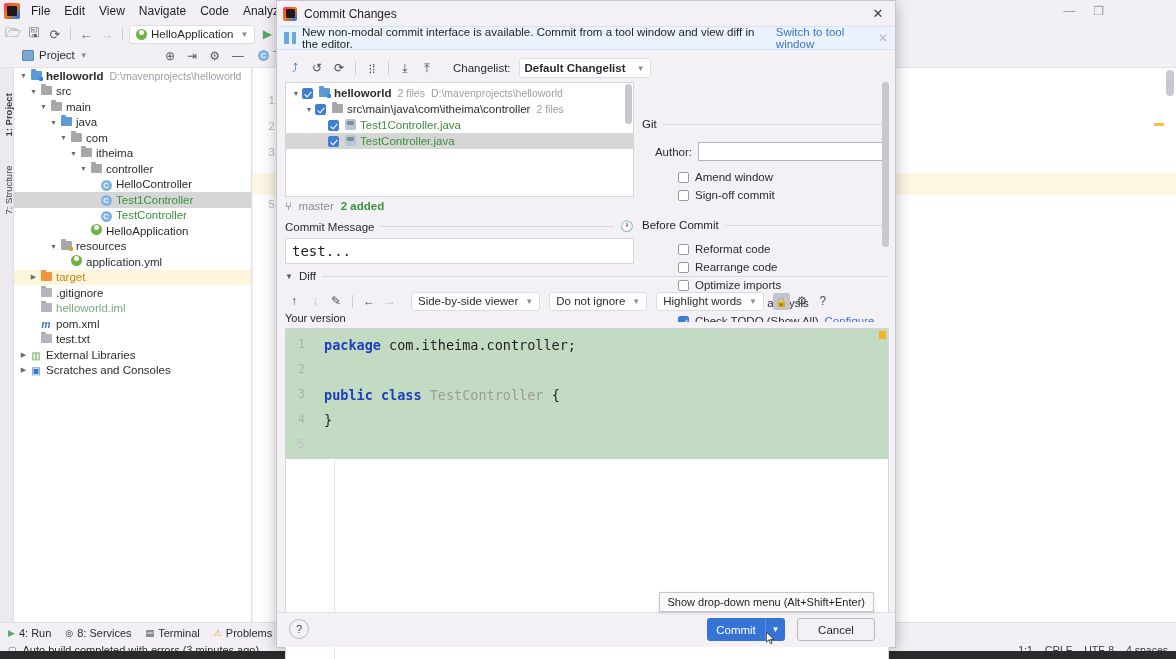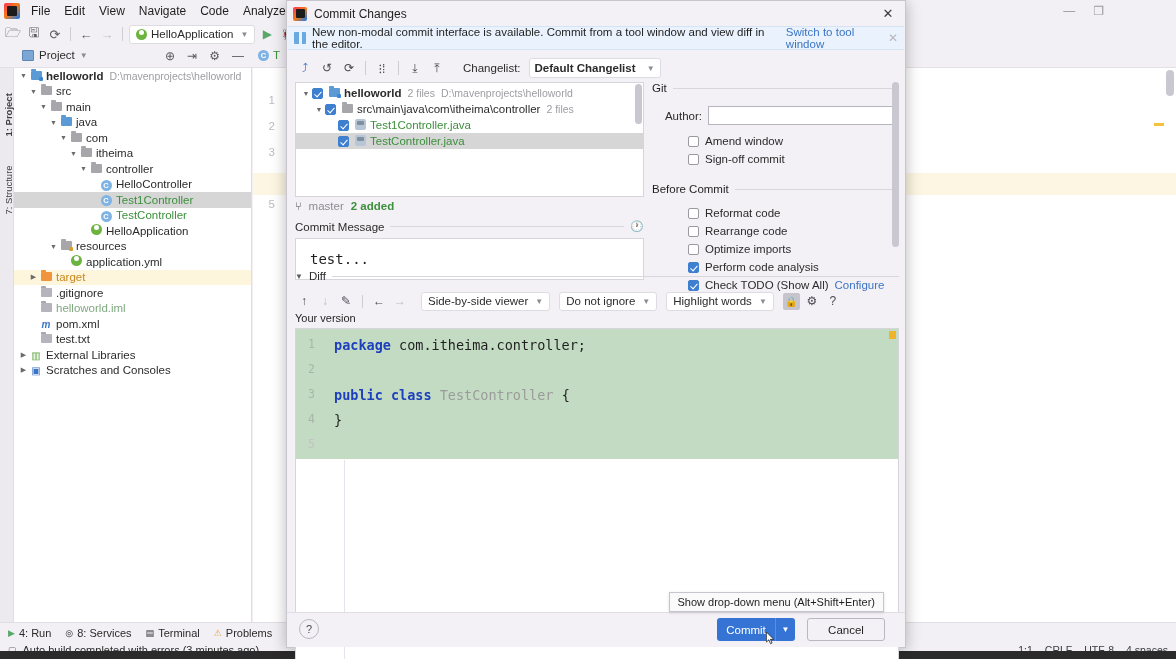--- a/index.html
+++ b/index.html
@@ -89,21 +89,21 @@
 
   .statusbar { position:absolute; left:0; top:622px; width:1176px; height:37px; background:#f2f0f4; border-top:1px solid #e0dee4;}
   .sb-row1 { position:absolute; left:8px; top:4px; display:flex; align-items:center; gap:14px; font-size:11px; color:#2b2b2b;}
   .sb-item { display:flex; align-items:center; gap:4px; }
   .sb-row2 { position:absolute; left:8px; top:21px; display:flex; align-items:center; gap:6px; font-size:11px;}
   .sb-right { position:absolute; right:8px; top:21px; display:flex; align-items:center; gap:12px; font-size:10.5px; color:#3a3a3f;}
   .bottom-bar { position:absolute; left:0; top:651px; width:1176px; height:8px; background:#2b2b2b;}
 
   
   .dialog {
-    position:absolute; left:286px; top:0px; width:620px; height:648px;
+    position:absolute; left:276px; top:0px; width:620px; height:648px;
     background:#f4f1f6; border:1px solid #c8c5cd; box-shadow:0 2px 14px rgba(0,0,0,.28);
     display:flex; flex-direction:column;
   }
   .dlg-title { height:25px; display:flex; align-items:center; padding:0 6px; background:#f4f1f6;}
   .dlg-ico { width:14px;height:14px;margin-right:7px;border-radius:2px;
              background:linear-gradient(135deg,#fe315d 0%,#f97a12 50%,#087cfa 100%); position:relative;}
   .dlg-ico::after{content:"";position:absolute;left:2.5px;top:2.5px;width:9px;height:9px;background:#1b1b1b;border-radius:1px;}
   .dlg-title-text { font-size:12px; color:#1f1f1f; }
   .dlg-close { margin-left:auto; width:22px;height:20px;display:flex;align-items:center;justify-content:center;
                font-size:13px;color:#3a3a3f; cursor:pointer;}
@@ -147,28 +147,28 @@
 
   .branch-row { position:absolute; left:8px; top:150px; display:flex; align-items:center; gap:7px; font-size:11.5px;}
   .branch-ico { color:#4a4a50; font-size:11px; }
   .branch-name { color:#8d8b93; }
   .added-count { color:#3c8f3c; font-weight:bold; }
 
   .cm-head { position:absolute; left:8px; top:170px; width:349px; display:flex; align-items:center; gap:6px; font-size:11.5px;}
   .cm-line { flex:1; height:1px; background:#d9d7de; }
   .cm-clock { font-size:11px; color:#6a6a70;}
   .cm-box {
-    position:absolute; left:8px; top:188px; width:349px; height:42px;
-    background:#ffffff; border:1px solid #d7d5dc; display:flex; align-items:center; padding:0 14px;
+    position:absolute; left:8px; top:188px; width:349px; height:26px;
+    background:#ffffff; border:1px solid #d7d5dc; display:flex; align-items:center; padding:0 6px;
     font-family:"DejaVu Sans Mono", monospace; font-size:14px; color:#1f1f1f;
   }
 
   
   .git-panel { position:absolute; left:365px; top:32px; width:247px; height:240px; overflow:hidden;}
-  .grp-head { display:flex; align-items:center; gap:6px; font-size:11.5px; color:#1f1f1f;}
+  .grp-head { display:flex; align-items:center; gap:6px; font-size:11.5px; color:#1f1f1f;margin-top:36px;}
   .grp-line { flex:1; height:1px; background:#d9d7de; }
   .author-row { display:flex; align-items:center; margin-top:12px; }
   .author-label { width:50px; text-align:right; font-size:11.5px; margin-right:6px;}
   .author-input { width:185px; height:19px; background:#fff; border:1px solid #b5b3bb; }
   .cbrow { display:flex; align-items:center; gap:6px; margin-top:10px; margin-left:36px; font-size:11.5px;}
   .cbox { width:11px;height:11px;border:1px solid #9a98a0;background:#fff;border-radius:2px;position:relative;}
   .cbox.checked { background:#3f7fd0; border-color:#3f7fd0;}
   .cbox.checked::after{content:"";position:absolute;left:3px;top:1px;width:3px;height:6px;border:solid #fff;border-width:0 1.6px 1.6px 0;transform:rotate(42deg);}
   .cfg-link { color:#3b74c4; text-decoration:none; }
   .git-scroll { position:absolute; right:0px; top:0px; width:7px; height:165px; background:#c9c7cf; border-radius:4px;}

